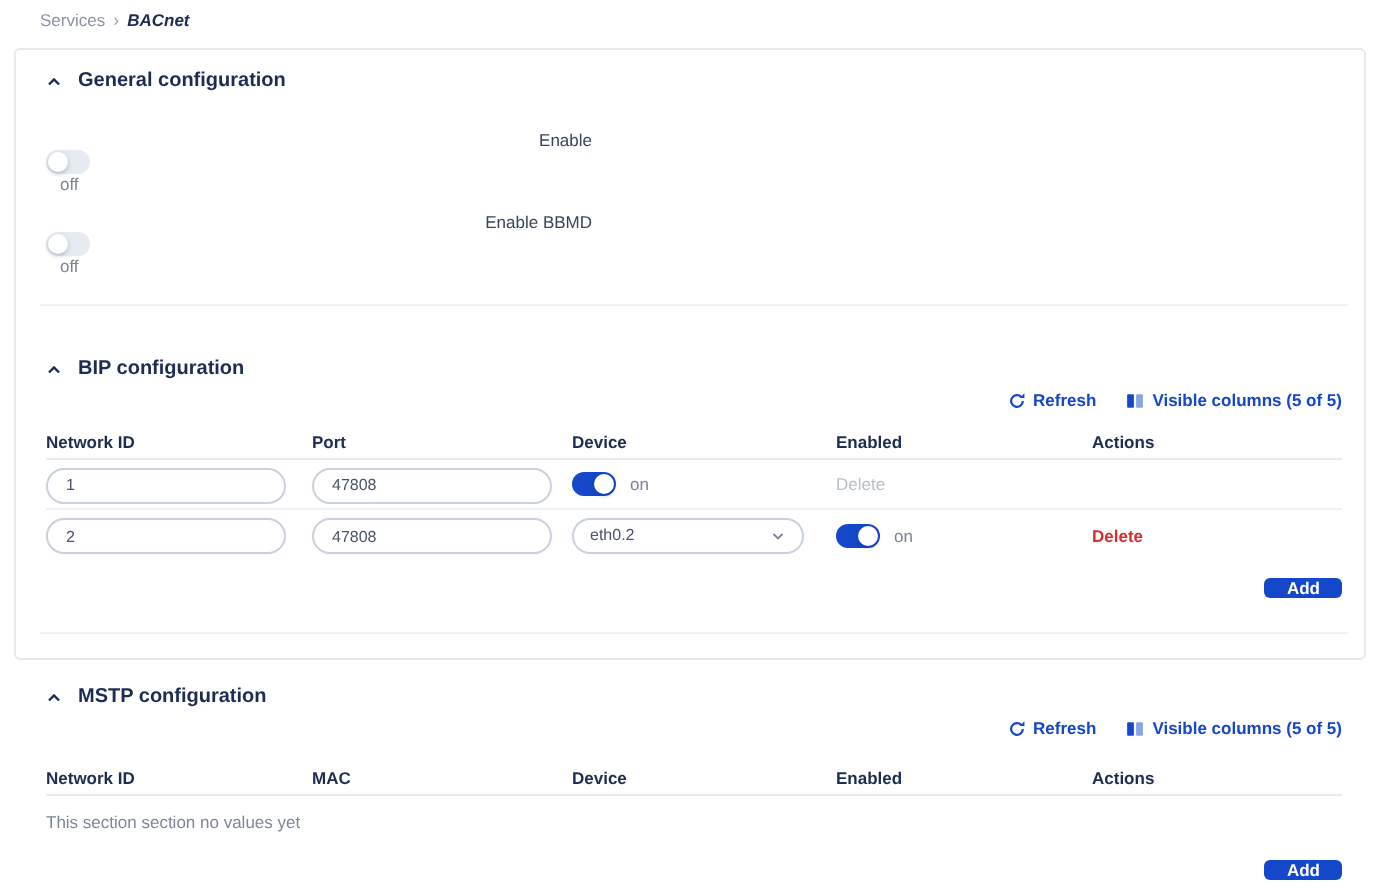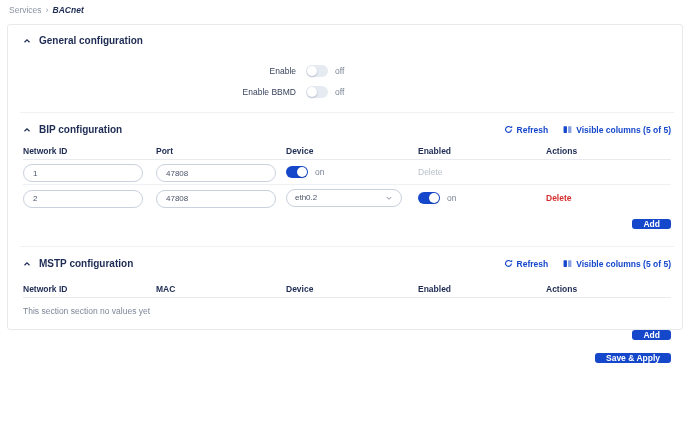--- a/index.html
+++ b/index.html
@@ -1,42 +1,42 @@
 <!DOCTYPE html>
 <html><head>
 <meta charset="utf-8">
 <style>
   * { box-sizing: border-box; margin: 0; padding: 0; }
   html,body { width:690px; height:446px; background:#ffffff; overflow:hidden;
     font-family:"Liberation Sans", sans-serif; color:#1e2c54; }
   .page { position:relative; width:690px; height:446px; }
 
   
-  .breadcrumb { padding:5px 0 0 9px; font-size:8.5px; display:flex; align-items:center; gap:4px; }
+  .breadcrumb { padding:5px 0 0 20px; font-size:8.5px; display:flex; align-items:center; gap:4px; }
   .crumb { color:#8a93a4; cursor:pointer; }
   .crumb.current { color:#1e2c54; font-weight:bold;font-style:italic; }
   .sep { color:#9aa2b1; font-size:9px; line-height:1; }
 
   
   .card { margin:9px 7px 0 7px; width:676px; height:306px;
     background:#fff; border:1px solid #e7e9ed; border-radius:3px;
     padding:10px 11px 0 15px; }
 
   
   .section-header { display:flex; align-items:center; gap:8px; cursor:pointer; }
   .section-title { font-size:10px; font-weight:bold; color:#1e2c54; }
   .sh-row { display:flex; align-items:center; justify-content:space-between; }
-  .links { display:flex; align-items:center; gap:15px; }
+  .links { display:flex; align-items:center; gap:15px;margin-top:31px; }
   .link { display:flex; align-items:center; gap:4px; color:#1547cb; font-size:8.5px; font-weight:bold; cursor:pointer; }
 
   .divider { border-top:1px solid #f0f1f3; margin:0 -3px; }
 
   
   .form-rows { padding:10px 0 14px 0; }
-  .form-row { display:flex; align-items:center; margin-top:9px; }
+  .form-row { display:flex; align-items:flex-start; margin-top:9px;flex-direction:column; }
   .form-label { width:273px; text-align:right; font-size:8.5px; color:#39435c; margin-right:10px; }
   .state-label { font-size:8.5px; color:#7a8496; margin-left:7px; }
 
   
   .toggle { width:22px; height:12px; border-radius:6px; position:relative; cursor:pointer; flex:0 0 auto; }
   .toggle.off { background:#e6eaf1; }
   .toggle.on  { background:#1547cb; }
   .toggle::after { content:""; position:absolute; top:1px; width:10px; height:10px; border-radius:50%;
     background:#fff; box-shadow:0 1px 2px rgba(20,40,90,.25); }
   .toggle.off::after { left:1px; }

